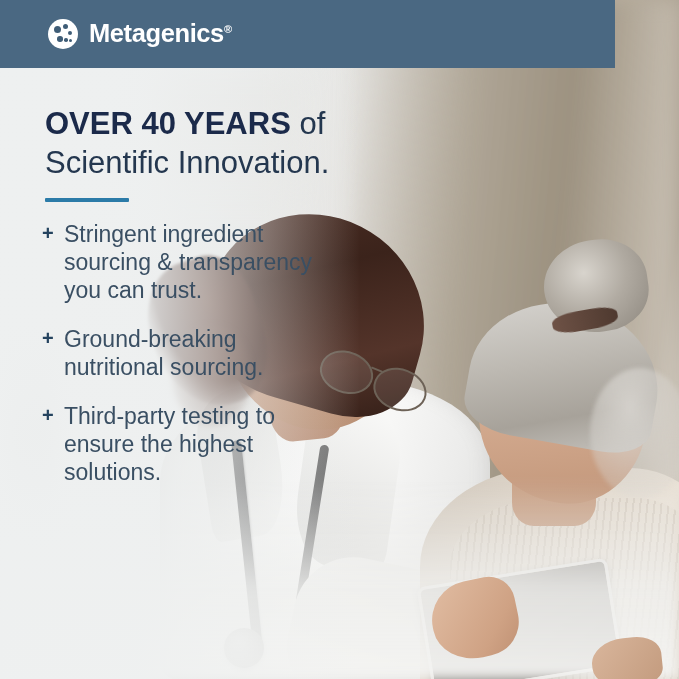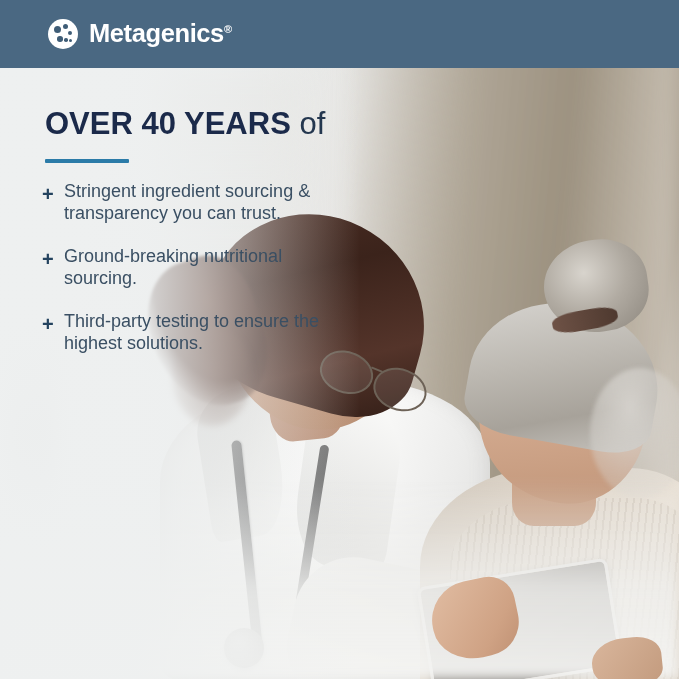--- a/index.html
+++ b/index.html
@@ -356,21 +356,21 @@
     left: 0; top: 68px;
     width: 360px; height: 611px;
     background: linear-gradient(90deg, rgba(238,240,240,0.96) 0%, rgba(238,240,240,0.90) 38%, rgba(238,240,240,0.55) 62%, rgba(238,240,240,0.0) 100%);
     pointer-events: none;
   }
 
   
   .header-bar {
     position: absolute;
     left: 0; top: 0;
-    width: 679px;
+    width: 615px;
     height: 68px;
     background: #4a6882;
     display: flex;
     align-items: center;
     z-index: 10;
   }
   .logo-wrap {
     display: flex;
     align-items: center;
     margin-left: 48px;
@@ -453,21 +453,21 @@
     color: #24435f;
     font-size: 20px;
     font-weight: bold;
     line-height: 1.22;
     width: 22px;
     flex: none;
     padding-top: 1px;
   }
   .bullet-text {
     color: #3a4f63;
-    font-size: 18px;
+    font-size: 23px;
     line-height: 1.22;
     font-family: "Liberation Sans", sans-serif;
   }
 </style>
 </head>
 <body>
 
 <div id="ad">
 
   <div class="photo-layer">
@@ -525,20 +525,21 @@
         <i class="d5"></i>
         <i class="d6"></i>
       </div>
       <div class="logo-text"><span>Metagenics</span><span class="logo-reg">®</span></div>
     </div>
   </div>
 
   <div class="content">
     <div class="headline">
       <span class="strong">OVER 40 YEARS</span><span class="light"> of</span><br>
+      <span class="light">Scientific Innovation.</span>
     </div>
 
     <div class="rule"></div>
 
     <ul class="bullets">
       <li class="bullet">
         <span class="plus">+</span>
         <span class="bullet-text">Stringent ingredient sourcing &amp; transparency you can trust.</span>
       </li>
       <li class="bullet">

